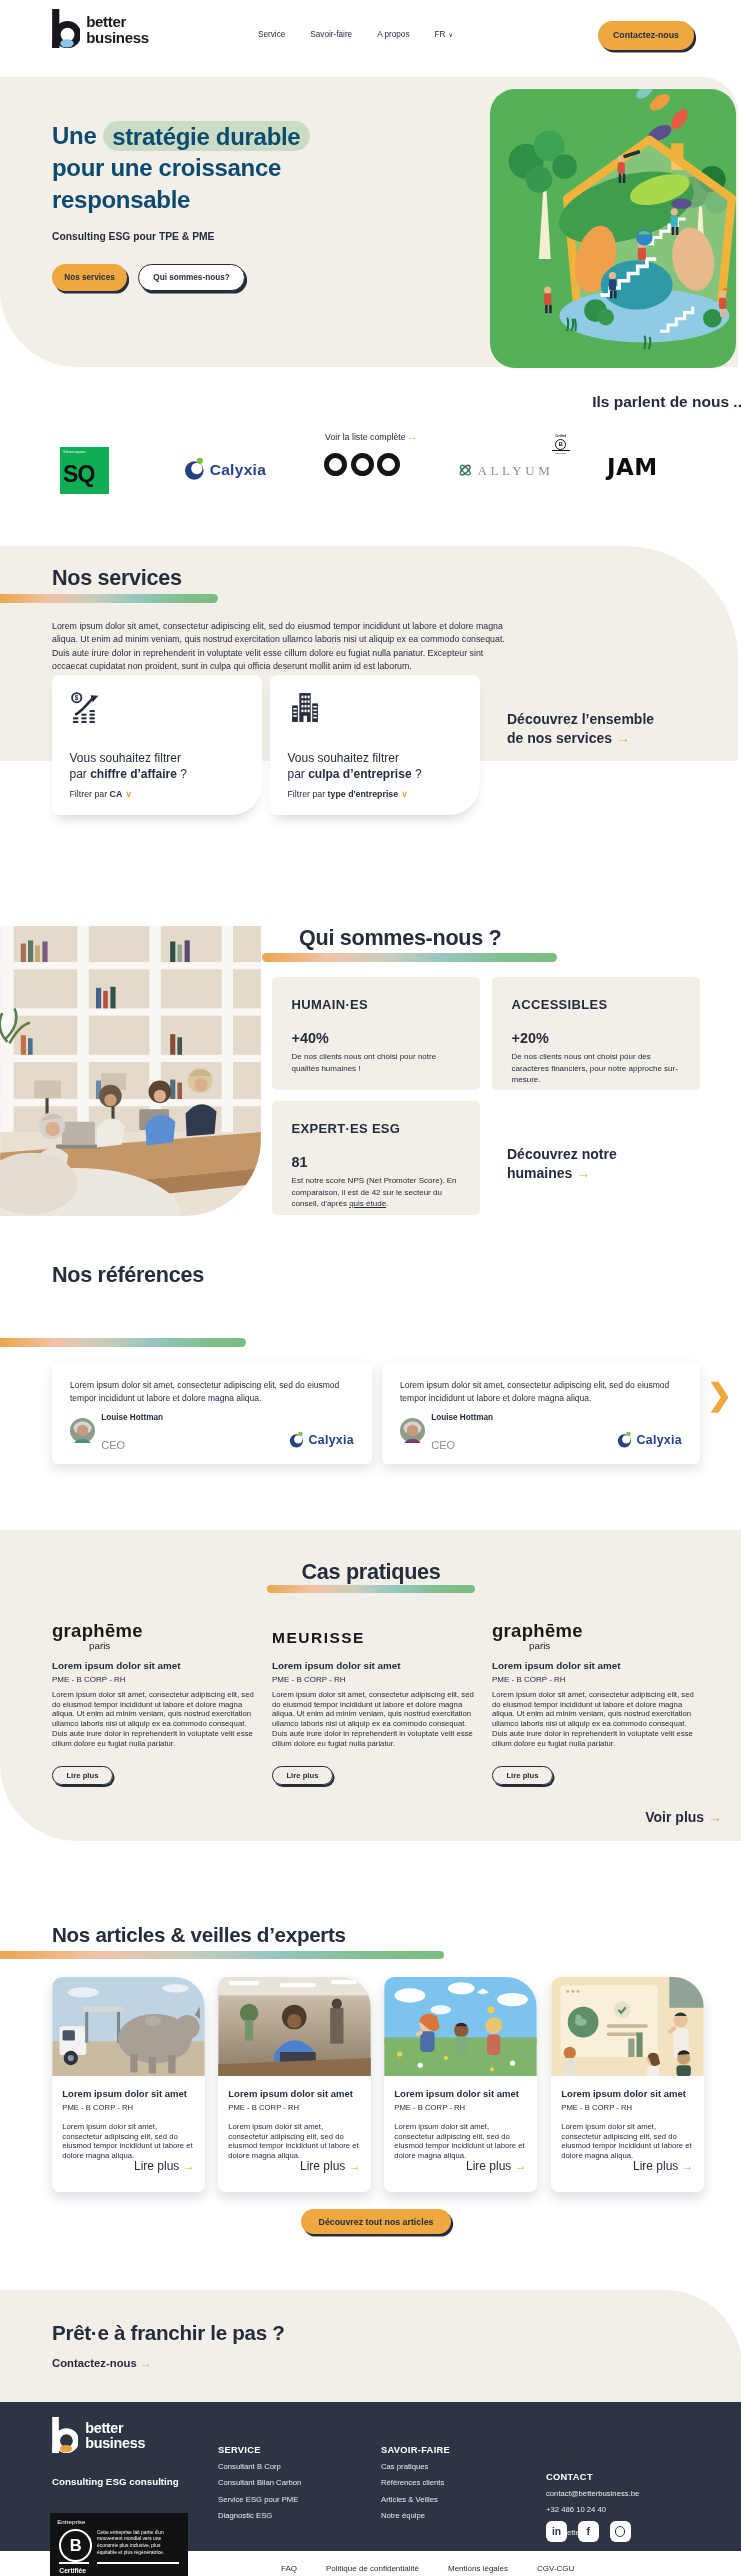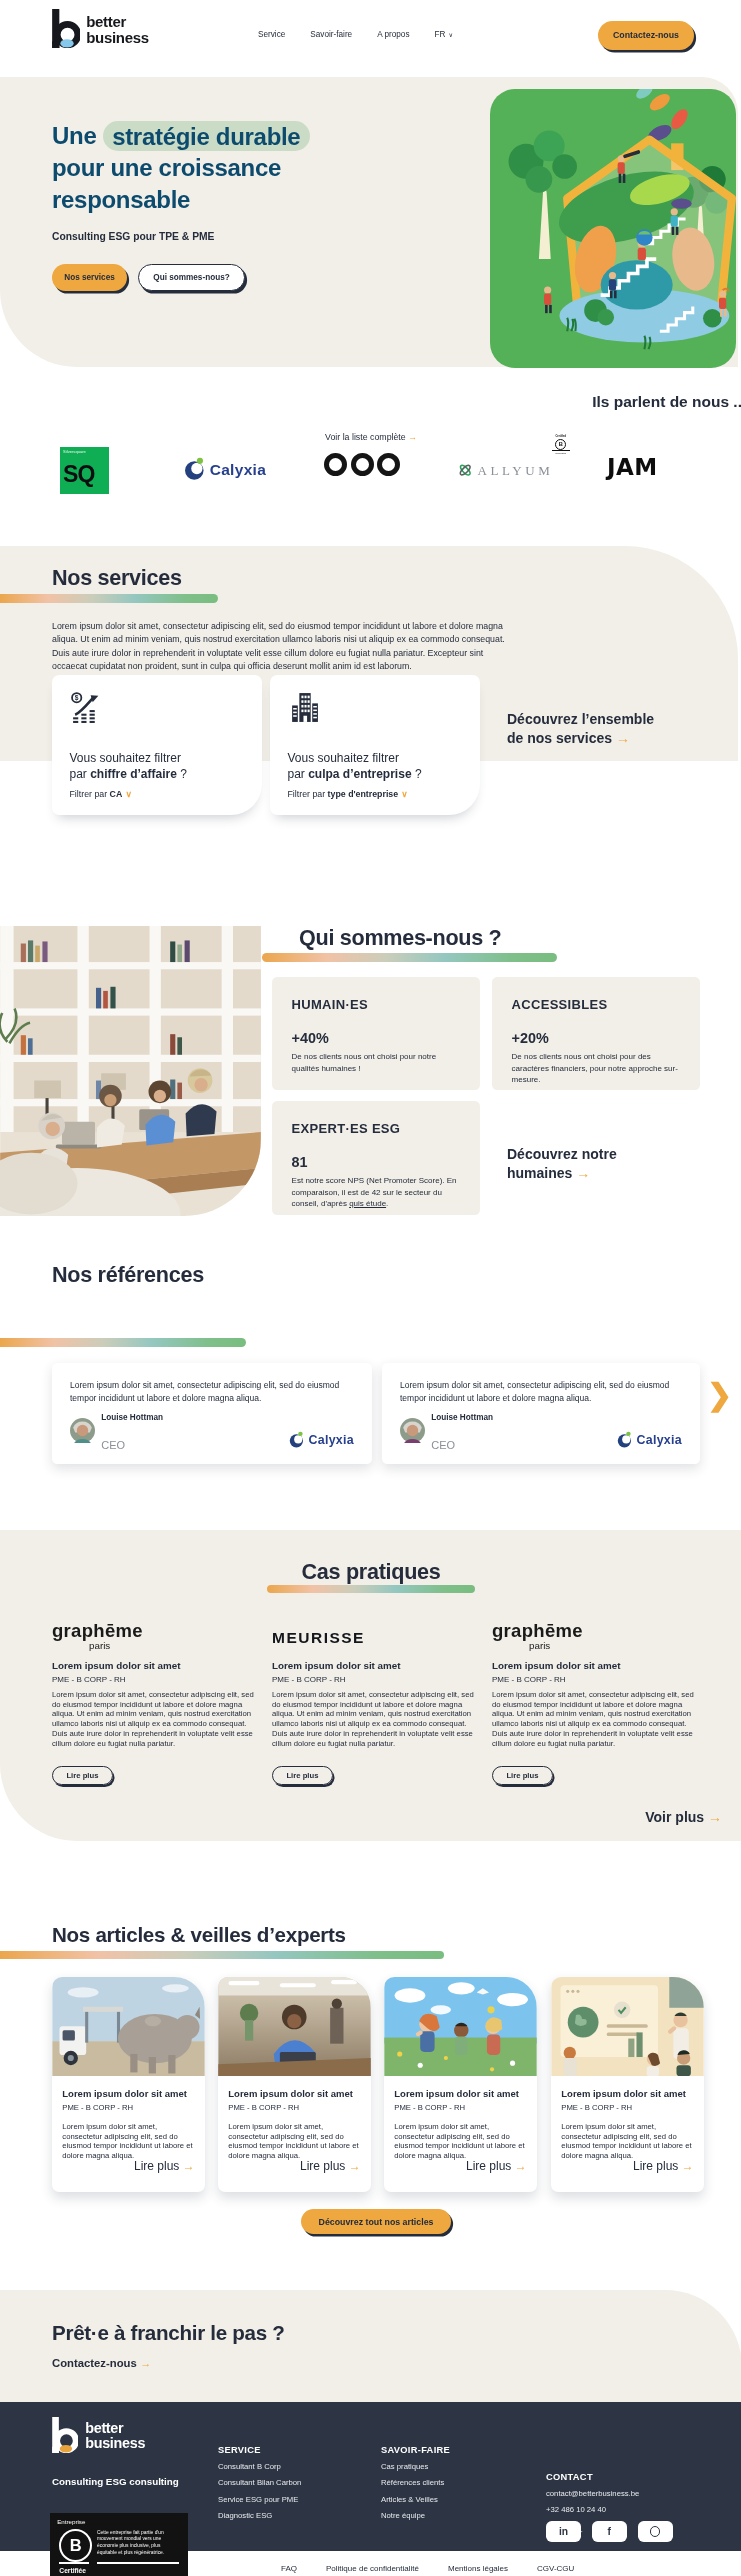--- a/index.html
+++ b/index.html
@@ -124,21 +124,21 @@
   #f-logo{position:absolute;left:52px;top:2417px;display:flex;align-items:center;gap:7.2px;color:#fff;}
   .f-logo-text{font-weight:700;font-size:14.4px;line-height:15.5px;color:#fff;letter-spacing:-0.3px;}
   #f-tagline{position:absolute;left:52px;top:2476px;font-size:9.8px;font-weight:700;color:#fff;}
   .fcol{position:absolute;top:2445px;color:#fff;}
   #fcol1{left:218px;} #fcol2{left:381px;} #fcol3{left:546px;margin-top:27px;}
   .fcol-h{font-size:9.3px;font-weight:700;letter-spacing:0.3px;}
   .fcol-item{font-size:7.7px;color:#E9EAEE;margin-top:7.2px;cursor:pointer;}
   .fcol-item:first-of-type{margin-top:15.5px;}
   #f-news{margin-top:13.4px !important;}
   #f-social{position:absolute;left:546px;top:2521px;display:flex;gap:10.8px;}
-  .social{width:35px;height:21px;background:#fff;border-radius:5.7px;display:flex;align-items:center;justify-content:center;color:#2D3544;font-weight:700;font-size:10.3px;cursor:pointer;}
+  .social{width:21px;height:21px;background:#fff;border-radius:5.7px;display:flex;align-items:center;justify-content:center;color:#2D3544;font-weight:700;font-size:10.3px;cursor:pointer;}
   .ig-glyph{width:8.8px;height:8.8px;border:1.3px solid #2D3544;border-radius:50%;}
   #bcorp-badge{position:absolute;left:50px;top:2513px;width:138px;height:70px;background:#121212;color:#fff;z-index:6;box-sizing:border-box;padding:5.2px 7.2px;}
   .bc-top{font-size:6.2px;}
   .bc-circle{position:absolute;left:9.3px;top:15.5px;width:29px;height:29px;border:2.1px solid #fff;border-radius:50%;display:flex;align-items:center;justify-content:center;font-size:16.5px;font-weight:700;}
   .bc-text{position:absolute;left:47px;top:16.5px;width:82px;font-size:4.9px;line-height:6.7px;}
   .bc-bar1{position:absolute;left:9.3px;top:49px;width:30px;height:1.5px;background:#fff;}
   .bc-bar2{position:absolute;left:47px;top:49px;width:82px;height:1.5px;background:#fff;}
   .bc-bottom{position:absolute;left:9.3px;top:54px;font-size:6.7px;font-weight:700;}
   #legal-bar{position:absolute;left:0;top:2552px;width:742px;height:31px;background:#fff;}
   #legal-links{position:absolute;left:281px;top:2564px;display:flex;gap:29px;font-size:8px;color:#252C3C;}

